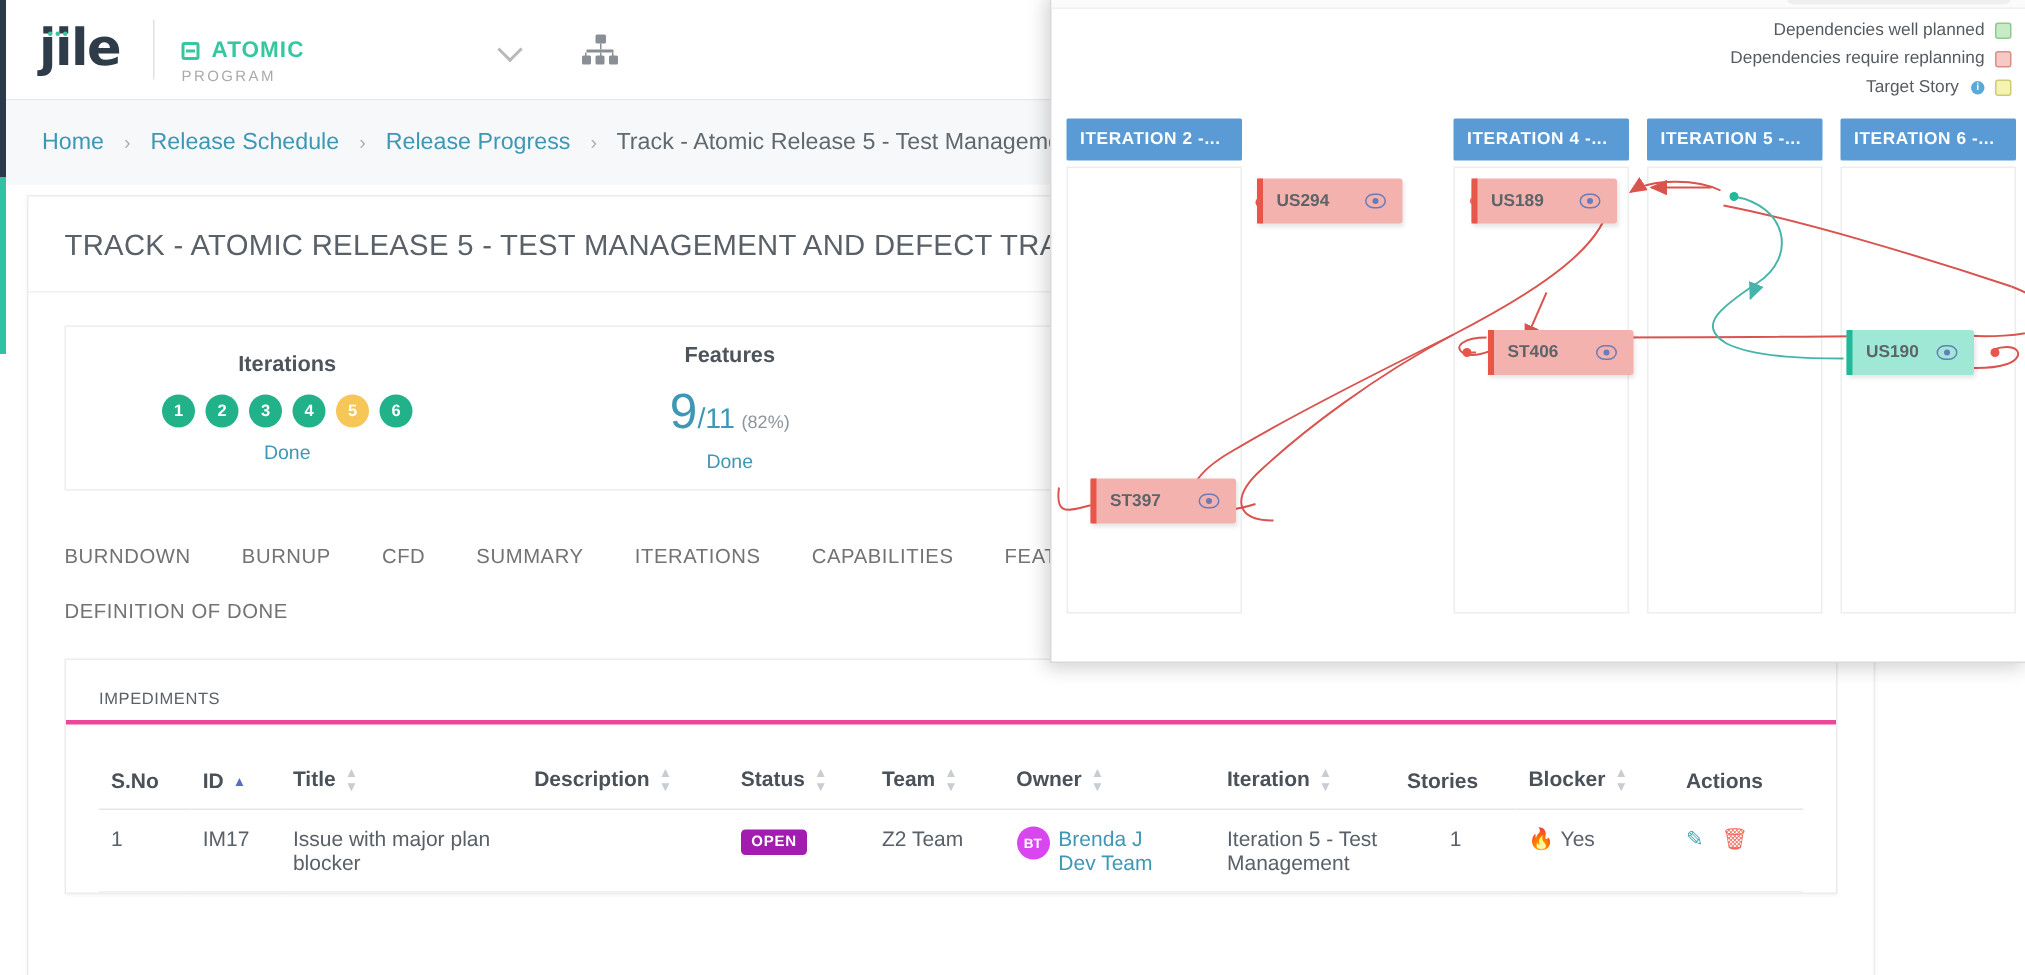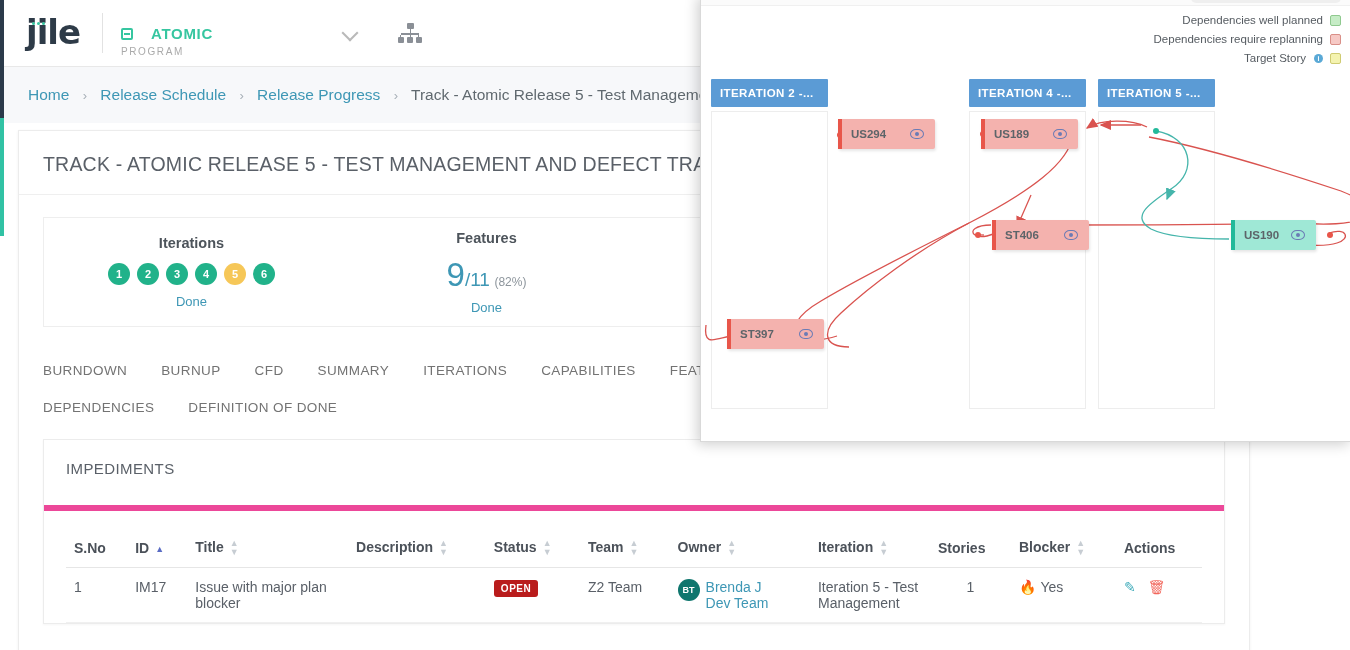--- a/index.html
+++ b/index.html
@@ -23,21 +23,21 @@
   }
   .logo-text{
     font-family:"DejaVu Sans", sans-serif;
     font-size:34px;font-weight:700;color:#2e3b48;letter-spacing:-1px;
     line-height:46px;
   }
   .logo-dots{position:absolute;left:6px;top:2px;}
   .logo-dots span{display:inline-block;width:3px;height:3px;border-radius:50%;background:#36c6a0;margin-right:2px;}
   .topbar-sep{width:1px;height:40px;background:#e2e2e2;margin:0 18px 0 14px;}
   .prog-block{display:flex;flex-direction:column;justify-content:center;}
-  .prog-title-row{display:flex;align-items:center;gap:18px;margin-top:16px;}
+  .prog-title-row{display:flex;align-items:center;gap:8px;margin-top:16px;}
   .prog-sq{width:12px;height:12px;border:2px solid #36c6a0;border-radius:2px;box-sizing:border-box;}
   .prog-sq::after{content:"";display:block;width:6px;height:2px;background:#36c6a0;margin:3px auto 0;}
   .prog-name{font-size:15px;font-weight:700;color:#36c6a0;letter-spacing:.7px;}
   .prog-sub{font-size:10px;color:#aaaaaa;letter-spacing:1.6px;margin-top:4px;}
   .chev{
     margin-left:130px;width:16px;height:16px;position:relative;cursor:pointer;
   }
   .chev::after{
     content:"";position:absolute;left:1px;top:2px;width:10px;height:10px;
     border-right:2px solid #b9b9b9;border-bottom:2px solid #b9b9b9;transform:rotate(45deg);
@@ -95,38 +95,38 @@
 
   
   .tabs{margin:30px 24px 0 24px;display:flex;flex-wrap:wrap;gap:0 34px;max-width:760px;}
   .tab{font-size:13.5px;color:#737373;letter-spacing:.4px;padding:6px 0 16px 0;cursor:pointer;white-space:nowrap;}
 
   
   .imp-panel{
     margin:8px 24px 0 24px;border:1px solid #ececec;background:#fff;
     box-shadow:0 1px 2px rgba(0,0,0,.04);
   }
-  .imp-head{padding:20px 22px 28px 22px;font-size:15px;color:#5a6068;letter-spacing:.4px;border-bottom:6px solid #ec4899;}
+  .imp-head{padding:20px 22px 8px 22px;font-size:11px;color:#5a6068;letter-spacing:.4px;border-bottom:3px solid #ec4899;}
   .imp-tablewrap{padding:18px 22px 0 22px;}
   table.imp{width:100%;border-collapse:collapse;font-size:14px;}
   table.imp th{
     text-align:left;padding:10px 8px;color:#4b5159;font-weight:700;font-size:14px;
     border-bottom:1px solid #e6e6e6;white-space:nowrap;
   }
   table.imp td{padding:11px 8px;color:#5a6068;vertical-align:top;border-bottom:1px solid #f0f0f0;}
   .sortico{display:inline-block;margin-left:6px;color:#c7cdd3;font-size:9px;line-height:9px;vertical-align:middle;}
   .sortico.up{color:#5a6cc4;}
   .link-txt{color:#3e97b5;cursor:pointer;}
   .badge-open{
-    display:inline-block;background:#b91c1c;color:#fff;font-size:10px;font-weight:700;
+    display:inline-block;background:#a21caf;color:#fff;font-size:10px;font-weight:700;
     padding:3px 7px;border-radius:3px;letter-spacing:.5px;
   }
   .avatar{
     display:inline-flex;align-items:center;justify-content:center;
-    width:22px;height:22px;border-radius:50%;background:#0f766e;color:#fff;
+    width:22px;height:22px;border-radius:50%;background:#d946ef;color:#fff;
     font-size:9px;font-weight:700;margin-right:6px;vertical-align:top;
   }
   .owner-cell{display:flex;align-items:flex-start;}
   .pen{color:#3aa9b8;cursor:pointer;font-size:14px;}
   .trash{color:#f2675c;cursor:pointer;font-size:14px;margin-left:12px;}
   .flame{color:#f2675c;margin-right:4px;}
 
   
   .ghost-edge{position:absolute;left:1245px;top:455px;width:1px;height:195px;background:#f0f0f0;z-index:1;}
   .ghost-edge2{position:absolute;left:1180px;top:445px;width:1px;height:205px;background:#f4f4f4;z-index:1;}
@@ -284,21 +284,20 @@
 
   <div class="tabs">
     <div class="tab">BURNDOWN</div>
     <div class="tab">BURNUP</div>
     <div class="tab">CFD</div>
     <div class="tab">SUMMARY</div>
     <div class="tab">ITERATIONS</div>
     <div class="tab">CAPABILITIES</div>
     <div class="tab">FEATURES</div>
     <div style="flex-basis:100%;height:0"></div>
-    <div class="tab">DEPENDENCIES</div>
     <div class="tab">DEFINITION OF DONE</div>
   </div>
 
   <div class="imp-panel">
     <div class="imp-head">IMPEDIMENTS</div>
     <div class="imp-tablewrap">
       <table class="imp">
         <thead>
           <tr>
             <th>S.No</th>
@@ -367,20 +366,24 @@
       <div class="col-body"></div>
     </div>
     <div class="col" style="left:258px">
       <div class="col-head">ITERATION 4 -...</div>
       <div class="col-body"></div>
     </div>
     <div class="col" style="left:387px">
       <div class="col-head">ITERATION 5 -...</div>
       <div class="col-body"></div>
     </div>
+    <div class="col" style="left:516px">
+      <div class="col-head">ITERATION 6 -...</div>
+      <div class="col-body"></div>
+    </div>
   </div>
 
   <svg class="wires" viewBox="0 0 650 446">
     <defs>
       <marker id="arrR" markerWidth="9" markerHeight="8" refX="8" refY="4" orient="auto">
         <path d="M9,4 L0,0 L0,8 Z" fill="#d9534f"></path>
       </marker>
       <marker id="arrT" markerWidth="9" markerHeight="8" refX="8" refY="4" orient="auto">
         <path d="M9,4 L0,0 L0,8 Z" fill="#45b5ab"></path>
       </marker>

